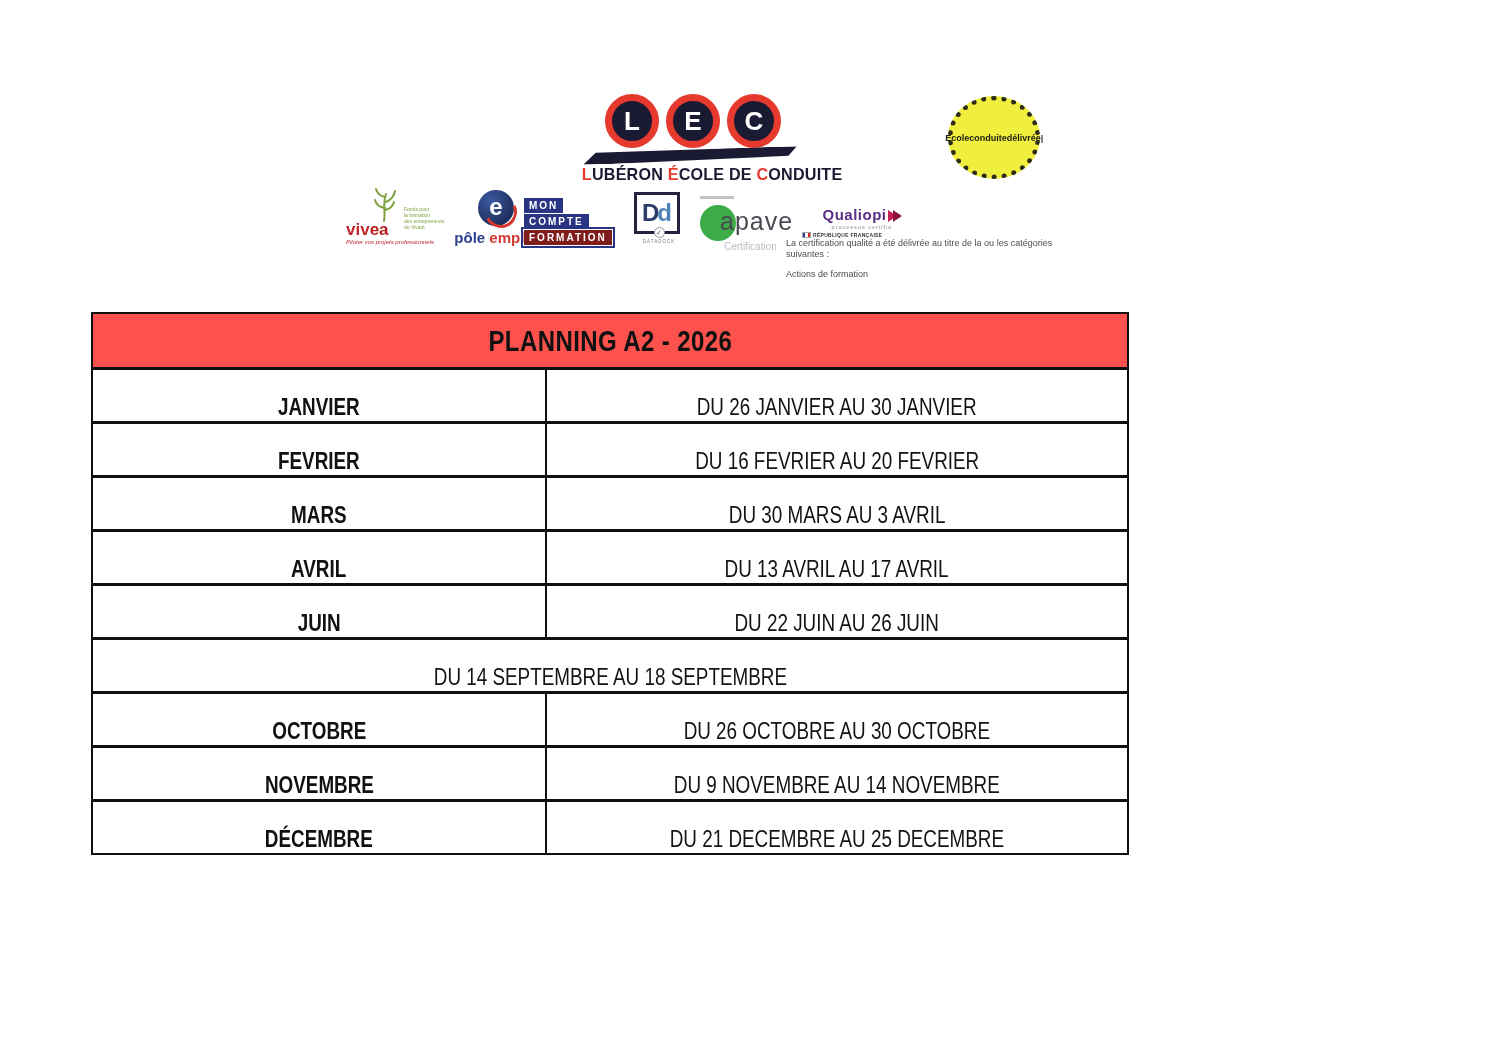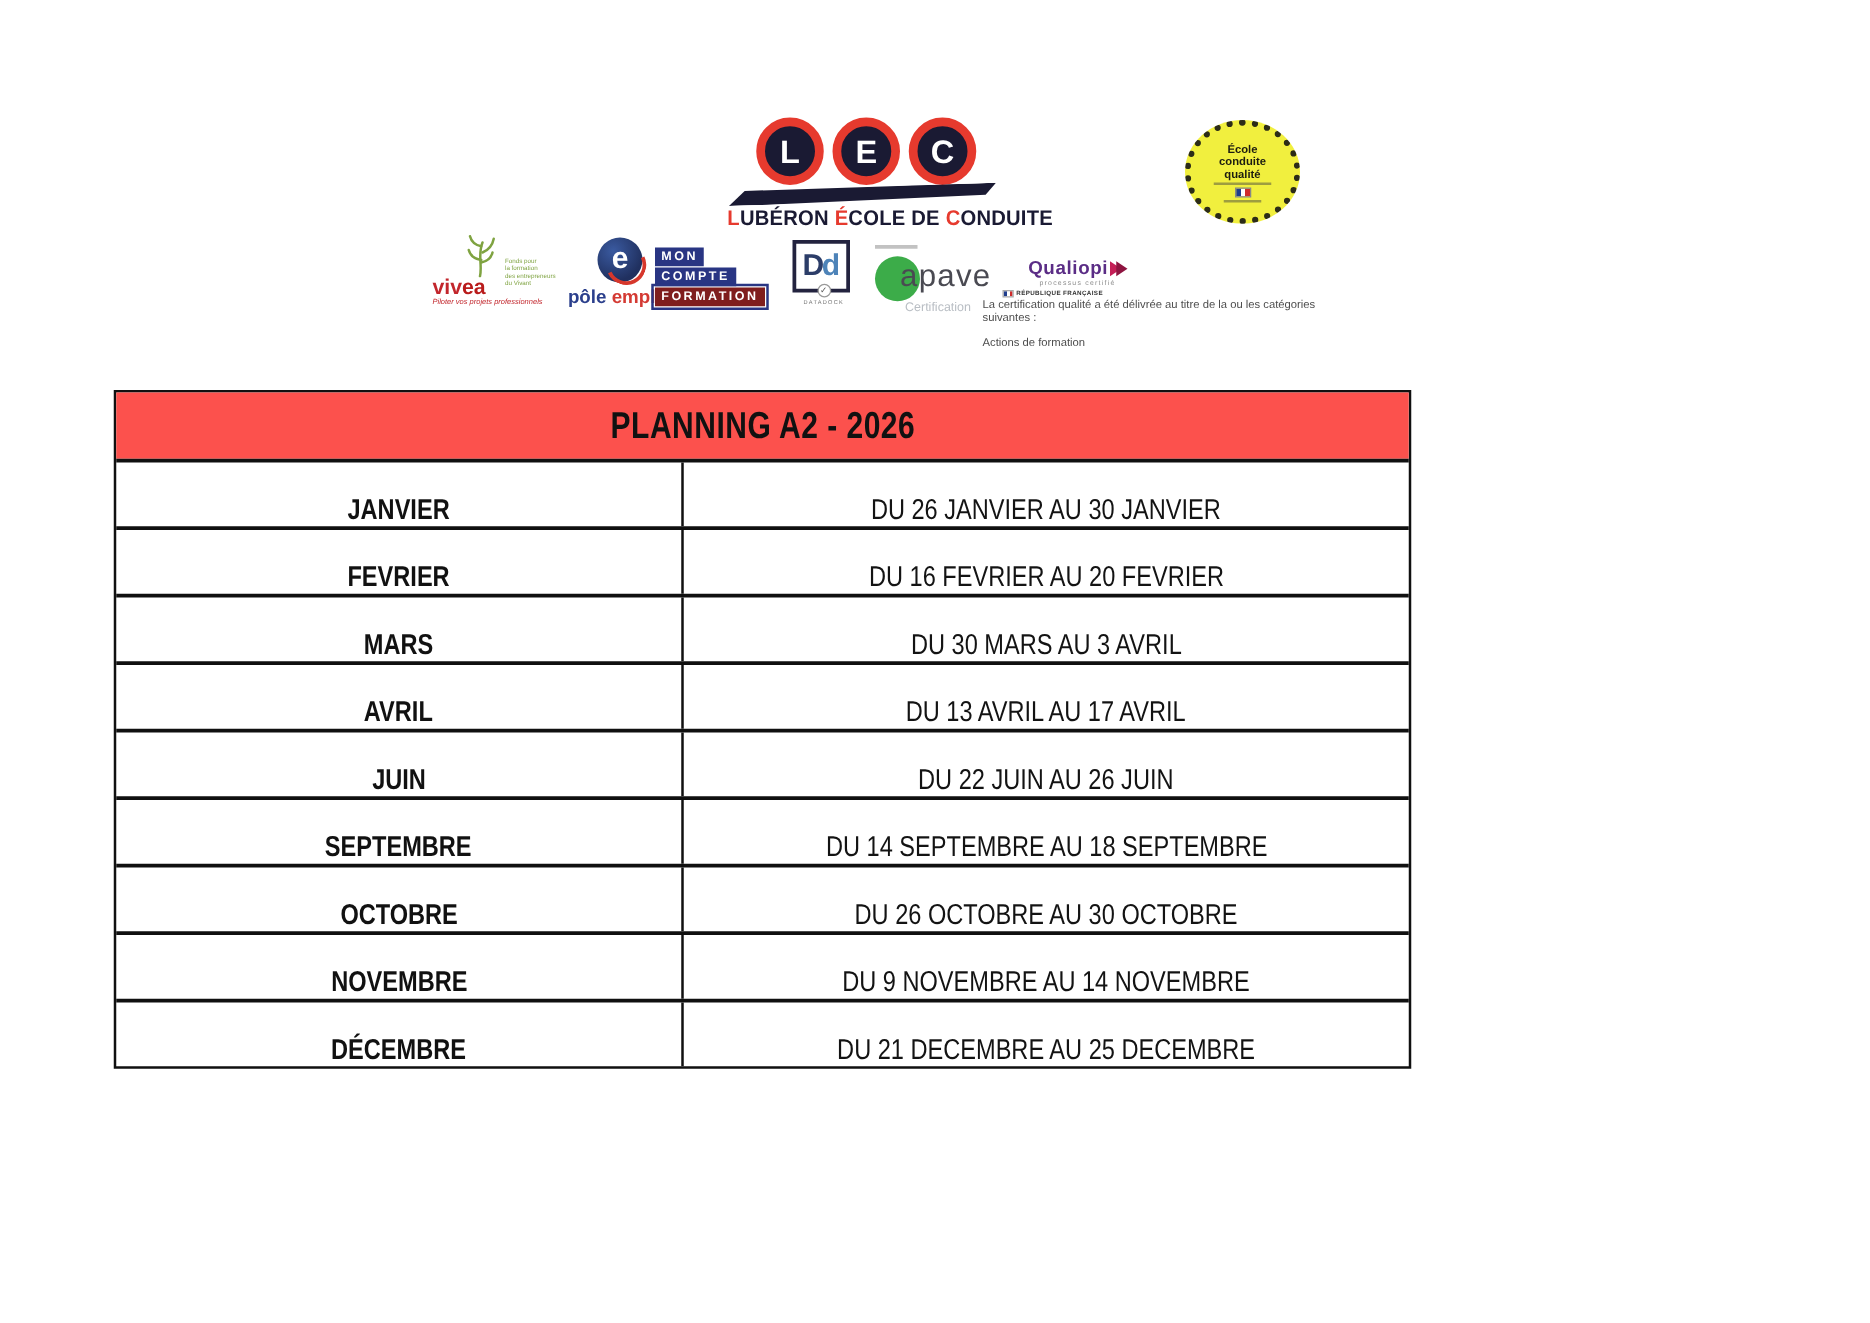--- a/index.html
+++ b/index.html
@@ -19,21 +19,21 @@
   .lec-swoosh { height:13px; margin:1px 14px 3px 8px; background:var(--lec_navy,#1a1a33);
     clip-path:polygon(0% 100%, 6% 10%, 100% 0%, 96% 72%, 10% 100%); transform:rotate(-1.5deg); }
   .lec-name { font-weight:bold; font-size:17px; letter-spacing:0.2px; white-space:nowrap;
     display:inline-block; transform:scaleX(0.95); }
   .lec-name .red { color:var(--lec_red,#e63a2e); }
   .lec-name .navy { color:var(--lec_navy,#1a1a33); }
 
   
   .badge { position:absolute; left:948px; top:96px; width:92px; height:83px; border-radius:50%;
     background:var(--badge_yellow,#f1ef3e); border:5px dotted #2c2c17;
-    display:flex; flex-direction:column; align-items:center; justify-content:center; text-align:center; }
+    display:flex; flex-direction:row; align-items:center; justify-content:center; text-align:center; }
   .badge-line { font-size:9px; font-weight:bold; color:#1c1c10; line-height:10px; }
   .microbar { background:#5a5a40; height:2px; width:46px; margin:2px auto 0; opacity:.55; }
   .microbar.short { width:30px; }
   .miniflag { width:13px; height:8px; margin:2px auto 0; border:1px solid #888;
     background:linear-gradient(90deg,#1f3d8c 33%,#fff 33%,#fff 66%,#cf2b2b 66%); }
 
   
   .partners { position:absolute; left:346px; top:188px; height:80px; }
 
   .vivea { position:absolute; left:0; top:0; width:120px; }
@@ -115,21 +115,21 @@
       </div>
     <div class="lec-swoosh"></div>
     <div class="lec-name">
       
     <span class="red">L</span><span class="navy">UBÉRON </span><span class="red">É</span><span class="navy">COLE </span><span class="navy">DE </span><span class="red">C</span><span class="navy">ONDUITE</span></div>
   </div>
 
   <div class="badge">
     <div class="badge-line">École</div>
     <div class="badge-line">conduite</div>
-    <div class="badge-line">qualité</div>
+    <div class="badge-line">délivrée</div>
     <div class="microbar"></div>
     <div class="miniflag"></div>
     <div class="microbar short"></div>
   </div>
 
   <div class="partners">
 
     <div class="vivea">
       <svg class="vivea-tree" width="38" height="34" viewBox="0 0 38 34">
         <g stroke="#7fa341" stroke-width="2" fill="none" stroke-linecap="round">
@@ -245,23 +245,20 @@
         <div class="trow">
           <div class="cell month">
             <span class="cond month-text">JUIN</span>
           </div>
           <div class="cell dates">
             <span class="cond dates-text">DU 22 JUIN AU 26 JUIN</span>
           </div>
         </div>
 
         <div class="trow">
-          <div class="cell month">
-            <span class="cond month-text">SEPTEMBRE</span>
-          </div>
           <div class="cell dates">
             <span class="cond dates-text">DU 14 SEPTEMBRE AU 18 SEPTEMBRE</span>
           </div>
         </div>
 
         <div class="trow">
           <div class="cell month">
             <span class="cond month-text">OCTOBRE</span>
           </div>
           <div class="cell dates">

